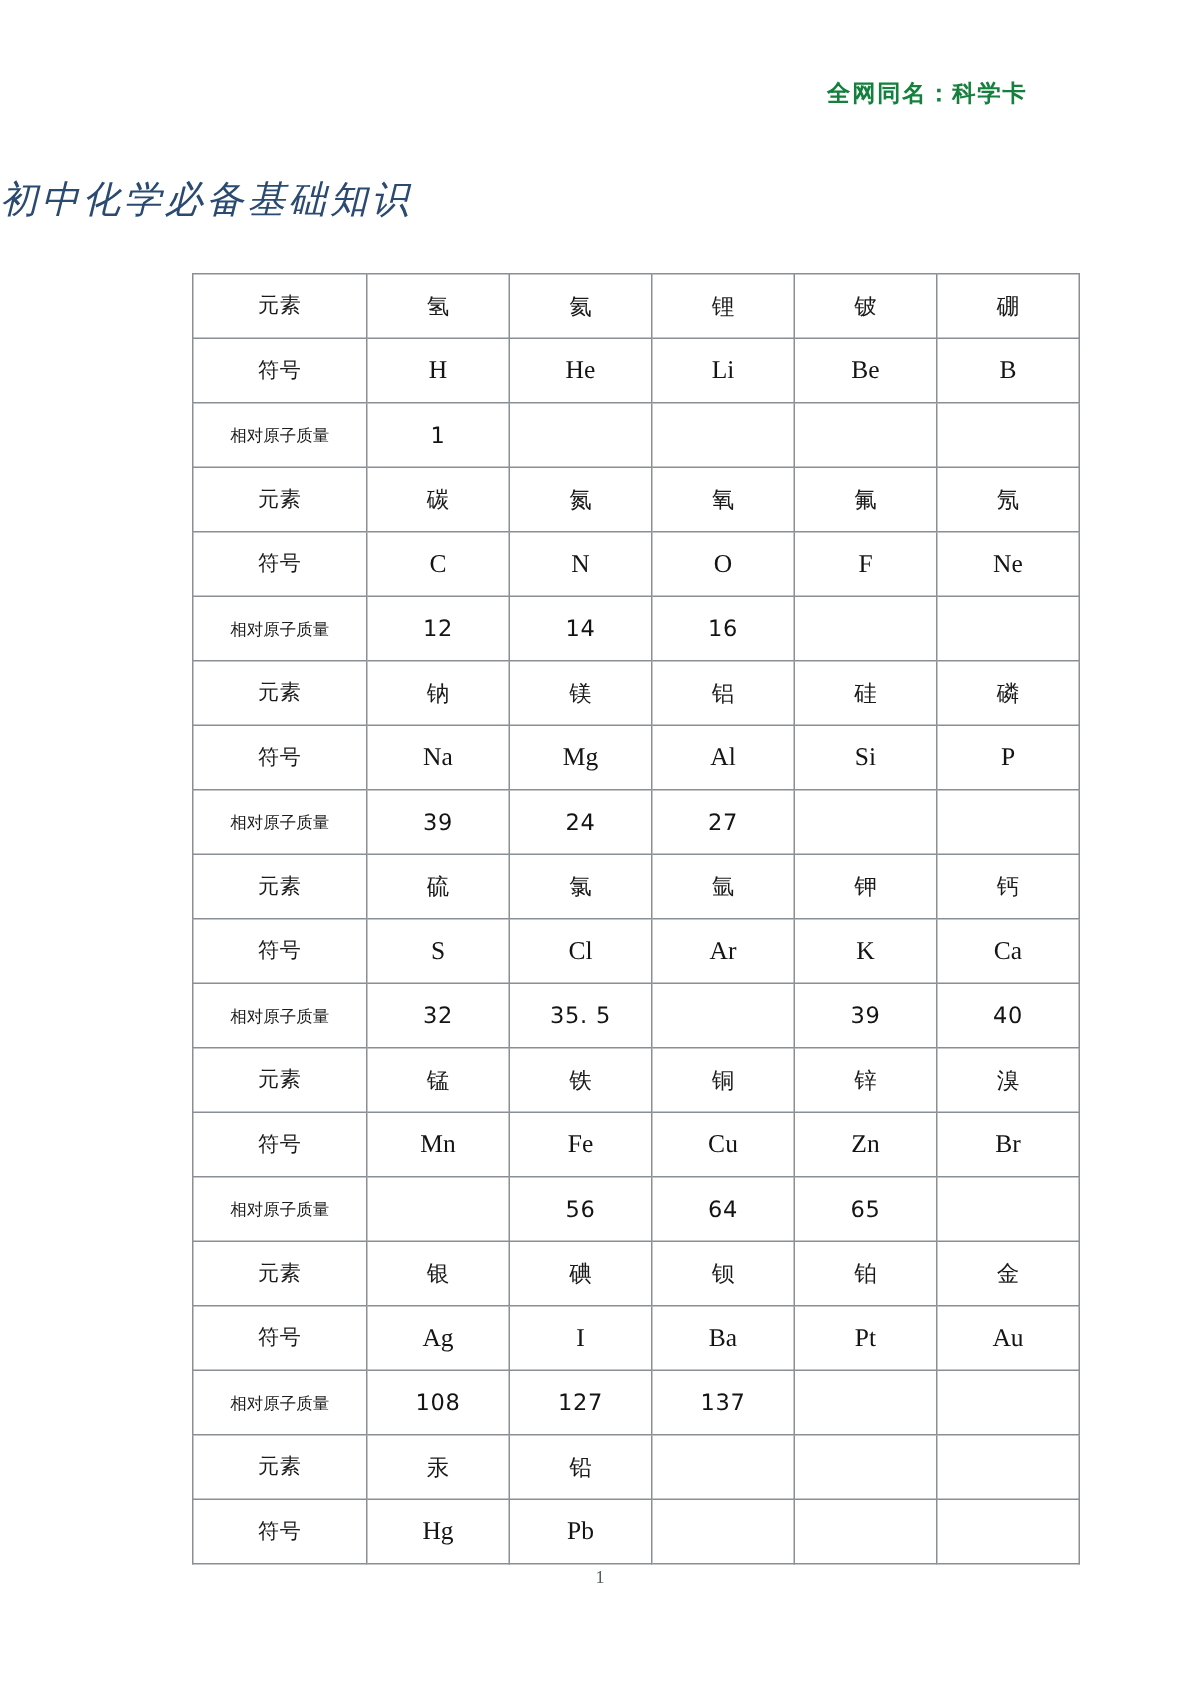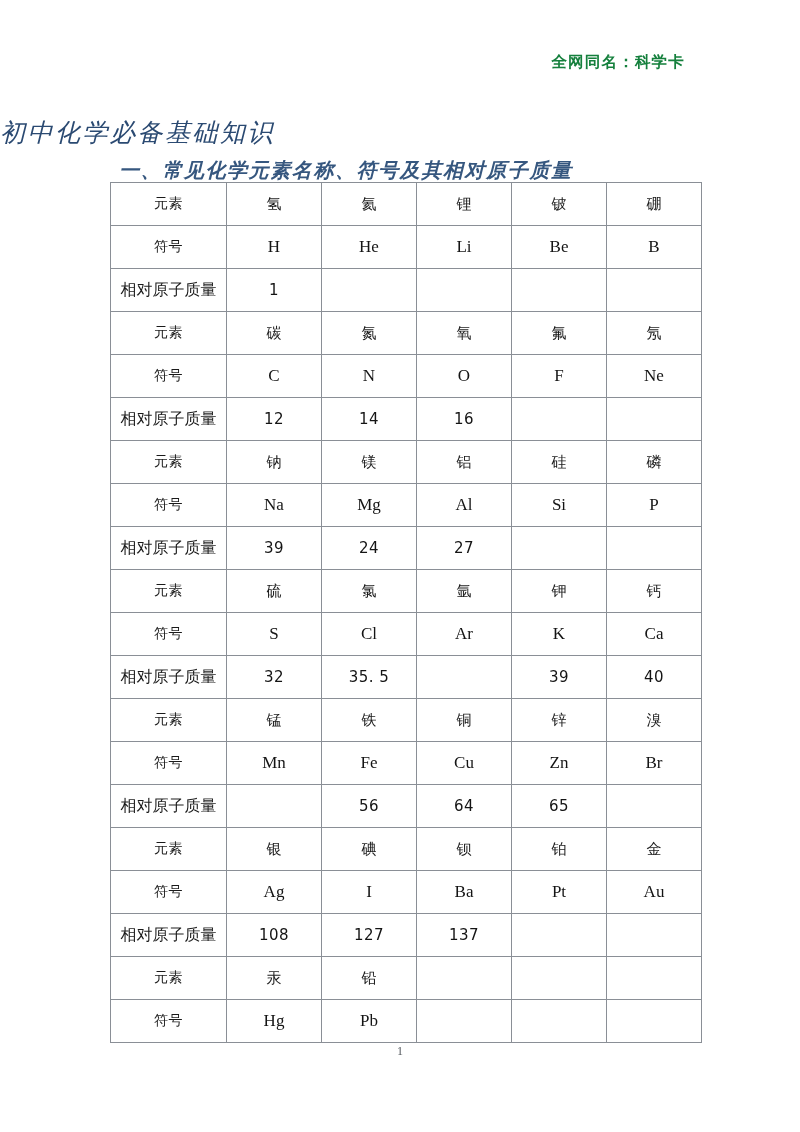--- a/index.html
+++ b/index.html
@@ -60,21 +60,21 @@
     font-weight: bold;
     letter-spacing: 1.6px;
     color: #36577f;
     font-style: italic;
   }
 
   
   .elements-table {
     position: absolute;
     top: 182px;
-    left: 110px;
+    left: 128px;
     width: 578px;
     border-collapse: collapse;
     table-layout: fixed;
     padding-left: 28px;
   }
   .elements-table td {
     border: 1px solid #8a8f96;
     height: 42px;
     text-align: center;
     vertical-align: middle;
@@ -82,21 +82,21 @@
     background: #ffffff;
   }
   .elements-table td.label-cell {
     width: 115px;
     font-family: "DejaVu Serif", "Liberation Serif", serif;
     font-size: 14px;
     letter-spacing: 0.5px;
     color: #1a1a1a;
   }
   .elements-table td.label-cell.label-mass {
-    font-size: 16px;
+    font-size: 11px;
     letter-spacing: 0px;
   }
   .elements-table td.data-cell {
     width: 94px;
   }
   .cell-cn {
     font-family: "DejaVu Serif", "Liberation Serif", serif;
     font-size: 15px;
     color: #1a1a1a;
   }
@@ -126,21 +126,20 @@
 </style>
 </head>
 <body>
 
 <div class="page">
 
   <div class="doc-header">全网同名：科学卡</div>
 
   <h1 class="doc-title">初中化学必备基础知识</h1>
 
-  <h2 class="doc-subtitle">一、常见化学元素名称、符号及其相对原子质量</h2>
 
   <table class="elements-table">
     <tbody id="table-body">
         <tr>
           <td class="label-cell">元素</td>
           <td class="data-cell cell-cn">氢</td>
           <td class="data-cell cell-cn">氦</td>
           <td class="data-cell cell-cn">锂</td>
           <td class="data-cell cell-cn">铍</td>
           <td class="data-cell cell-cn">硼</td>

